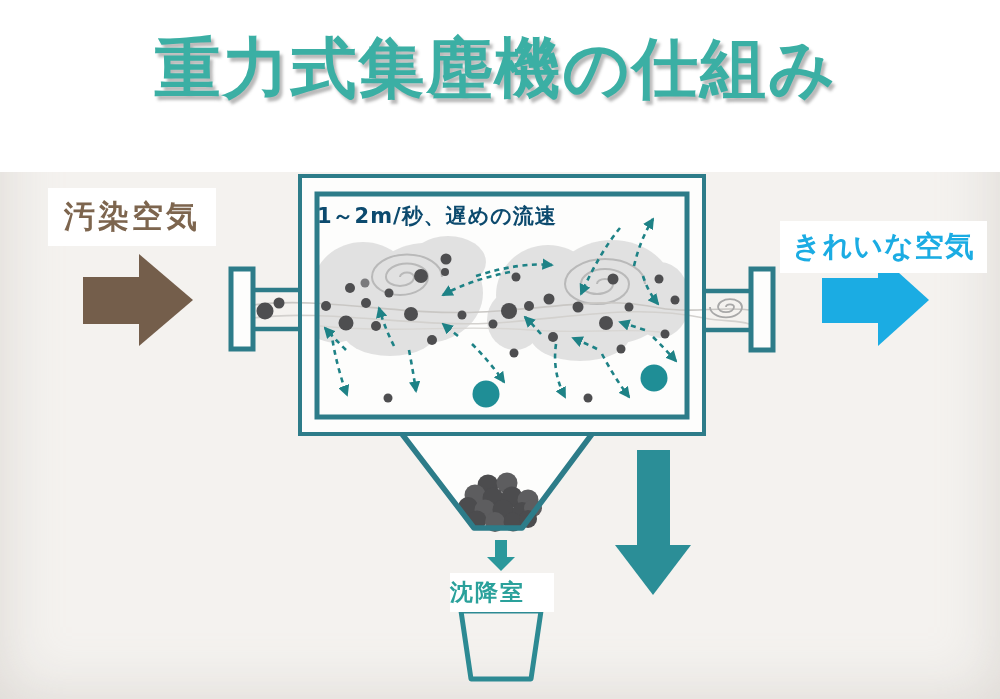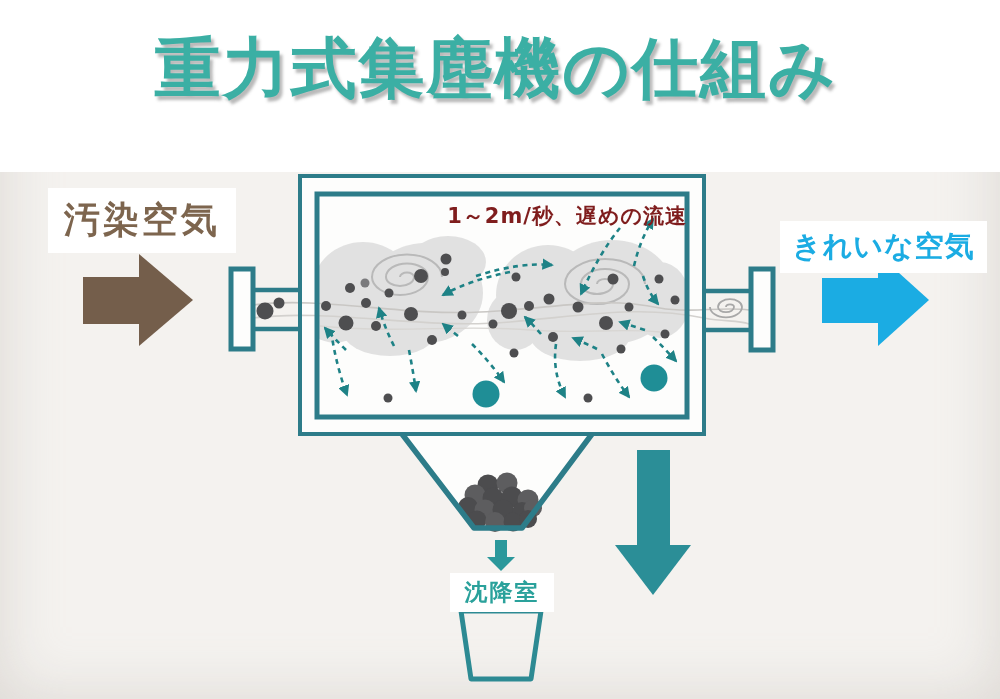--- a/index.html
+++ b/index.html
@@ -11,32 +11,32 @@
   }
   .top-band{position:absolute;left:0;top:0;width:1000px;height:172px;background:#ffffff;}
   .title{
     position:absolute;left:0;top:24px;width:992px;text-align:center;
     font-size:66px;font-weight:900;letter-spacing:2px;color:#3bafa4;
     text-shadow:3px 4px 3px rgba(70,70,70,.38);white-space:nowrap;
   }
   .lbl{position:absolute;font-weight:900;white-space:nowrap;}
   .lbl-dirty{
     left:48px;top:188px;padding:8px 16px;background:#ffffff;
-    font-size:36px;color:#7d654e;letter-spacing:3px;text-align:center;
+    font-size:31px;color:#7d654e;letter-spacing:3px;text-align:center;
   }
   .lbl-clean{
     left:780px;top:221px;padding:6px 12px;background:#ffffff;
     font-size:29px;color:#1bace3;letter-spacing:1px;
   }
   .lbl-flow{
-    left:317px;top:202px;width:370px;text-align:right;
-    font-size:21px;color:#7f1d1d;letter-spacing:1px;
+    left:317px;top:202px;width:370px;text-align:left;
+    font-size:21px;color:#0c4a6e;letter-spacing:1px;
   }
   .lbl-settle{
-    left:450px;top:573px;width:104px;text-align:center;padding:4px 0;
+    left:450px;top:573px;width:104px;text-align:left;padding:4px 0;
     background:#ffffff;font-size:23px;color:#2aa19b;letter-spacing:2px;
   }
   svg{position:absolute;left:0;top:0;}
 </style>
 </head>
 <body>
 
 <div id="stage">
   <div class="top-band"></div>
 

